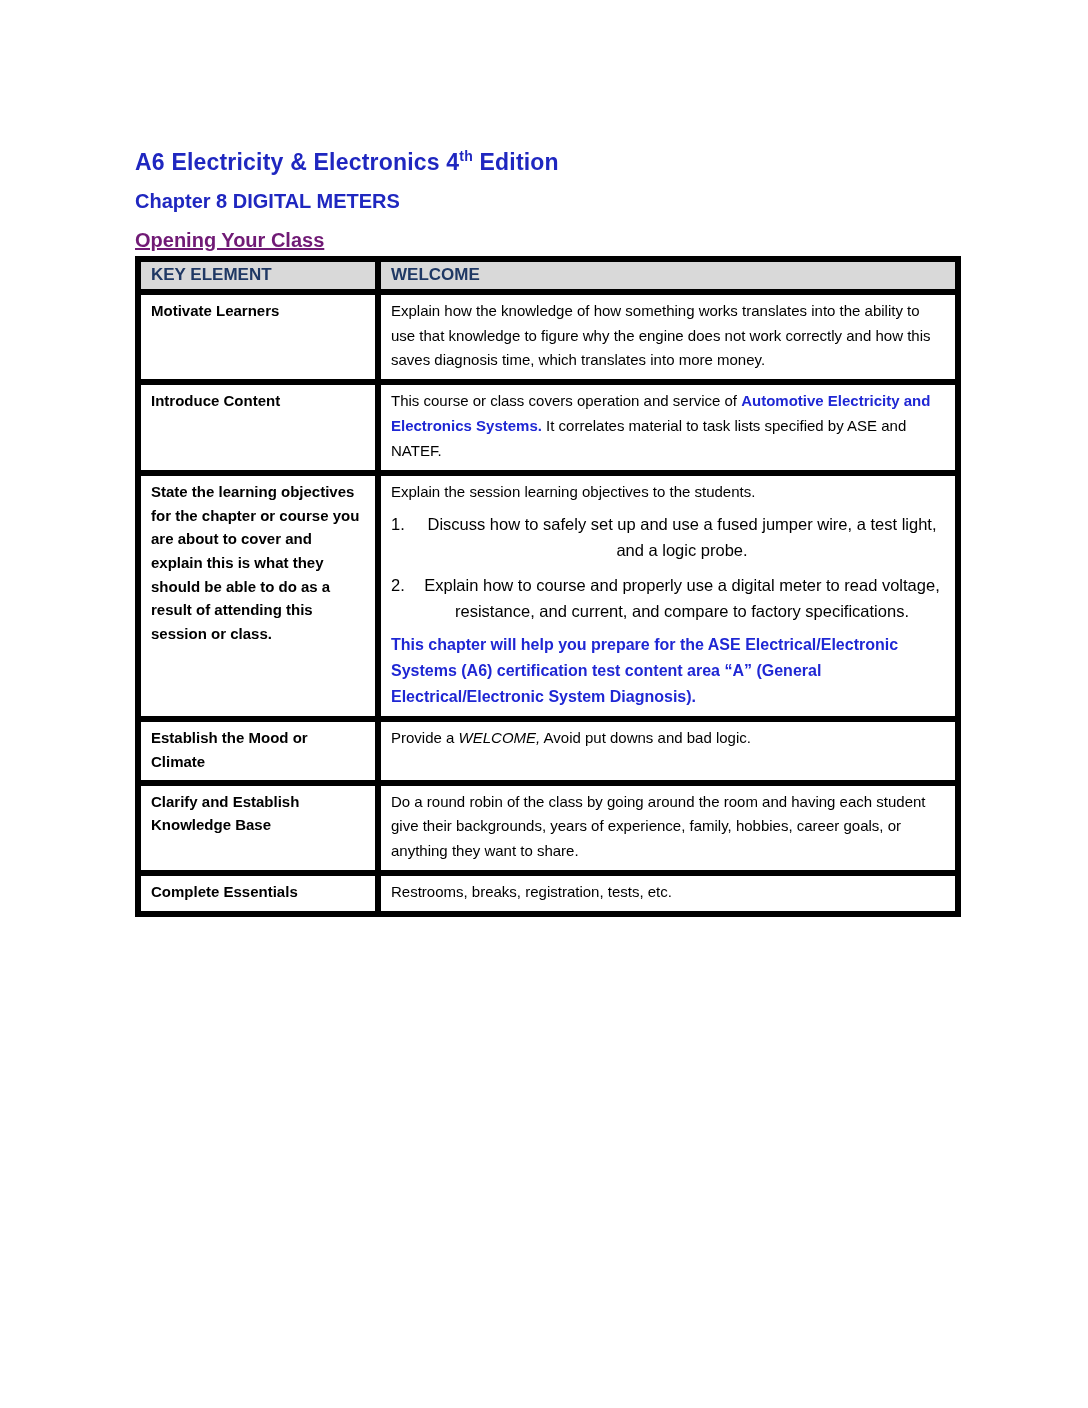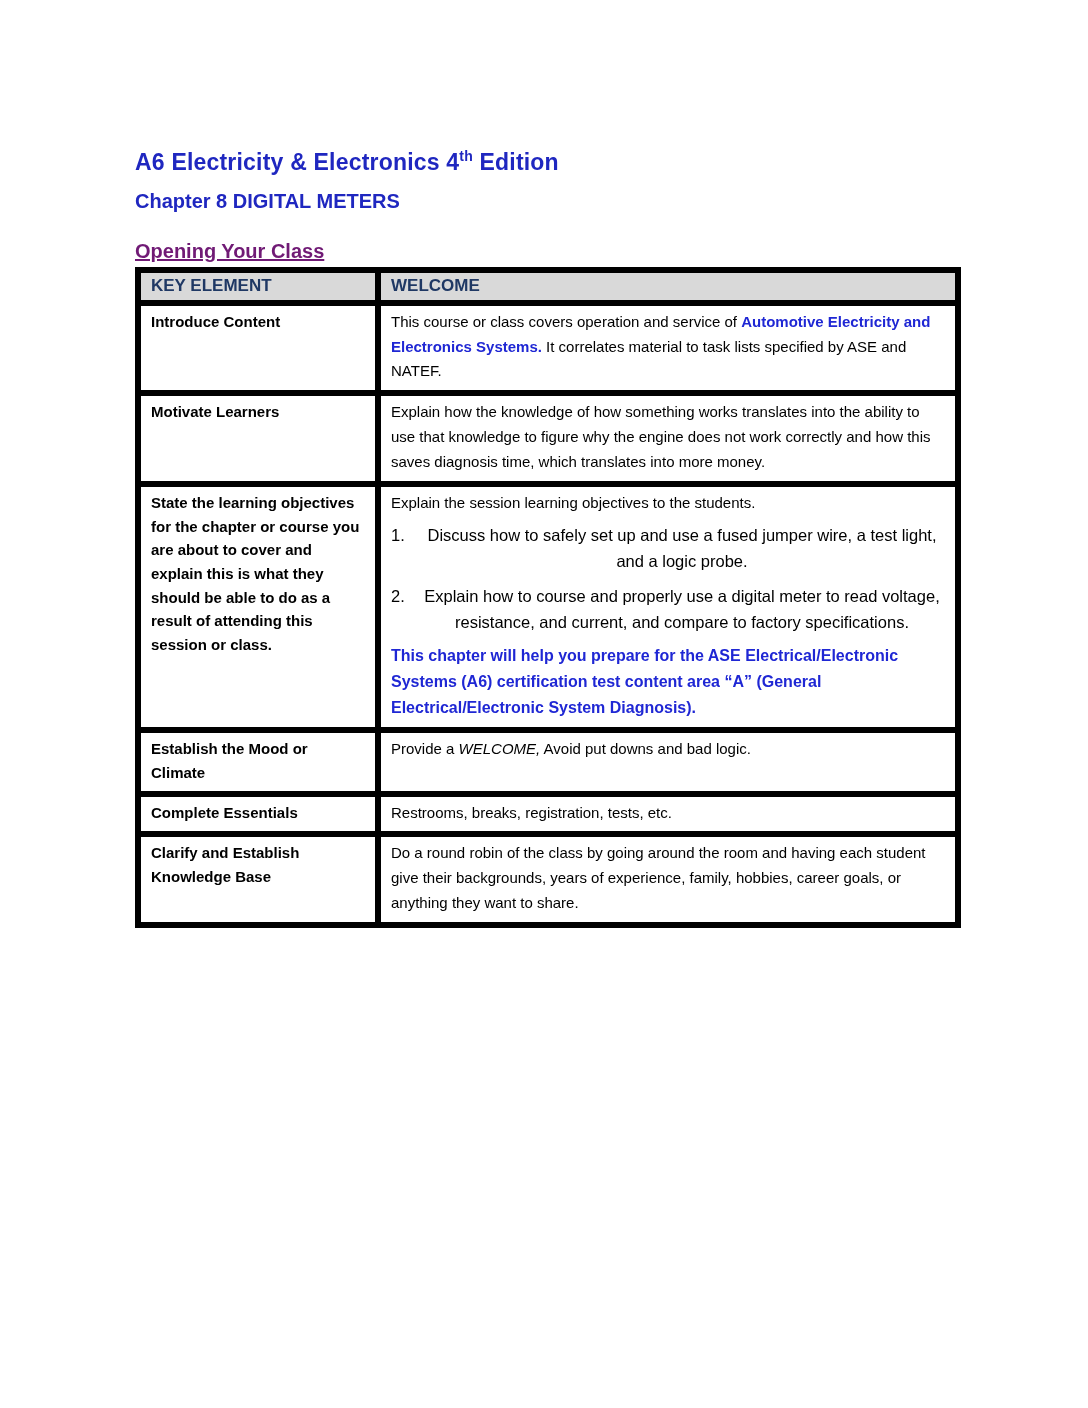--- a/index.html
+++ b/index.html
@@ -19,21 +19,21 @@
   }
   h1.doc-title {
     margin: 0 0 14px 0;
     font-size: 23px;
     font-weight: bold;
     color: #1f27c0;
     letter-spacing: 0.2px;
   }
   h1.doc-title sup { font-size: 14px; }
   h2.chapter-heading {
-    margin: 0 0 27px 0;
+    margin: 0 0 16px 0;
     font-size: 20px;
     font-weight: bold;
     color: #1f27c0;
   }
   h3.section-heading {
     margin: 0 0 4px 0;
     font-size: 20px;
     font-weight: bold;
     color: #701a75;
     text-decoration: underline;
@@ -105,29 +105,29 @@
       <col class="example-col">
     </colgroup>
     <thead>
       <tr>
         <th>KEY ELEMENT</th>
         <th>WELCOME</th>
       </tr>
     </thead>
     <tbody id="table-body">
         <tr>
+          <td class="key-cell">Motivate Learners</td>
+          <td class="example-cell">
+            <p class="para"><span>Explain how the knowledge of how something works translates into the ability to use that knowledge to figure why the engine does not work correctly and how this saves diagnosis time, which translates into more money.</span></p>
+          </td>
+        </tr>
+        <tr>
           <td class="key-cell">Introduce Content</td>
           <td class="example-cell">
             <p class="para"><span>This course or class covers operation and service of </span><span class="blue-bold">Automotive Electricity and Electronics Systems.</span><span> It correlates material to task lists specified by ASE and NATEF.</span></p>
-          </td>
-        </tr>
-        <tr>
-          <td class="key-cell">Motivate Learners</td>
-          <td class="example-cell">
-            <p class="para"><span>Explain how the knowledge of how something works translates into the ability to use that knowledge to figure why the engine does not work correctly and how this saves diagnosis time, which translates into more money.</span></p>
           </td>
         </tr>
         <tr>
           <td class="key-cell">State the learning objectives for the chapter or course you are about to cover and explain this is what they should be able to do as a result of attending this session or class.</td>
           <td class="example-cell">
             <p class="para"><span>Explain the session learning objectives to the students.</span></p>
             <div class="list-item">
               <span class="list-num">1.</span>
               <span class="list-body"><span>Discuss how to safely set up and use a fused jumper wire, a test light, and a logic probe.</span></span>
             </div>
@@ -138,26 +138,26 @@
             <p class="para ase-note"><span class="blue-bold">This chapter will help you prepare for the ASE Electrical/Electronic Systems (A6) certification test content area “A” (General Electrical/Electronic System Diagnosis).</span></p>
           </td>
         </tr>
         <tr>
           <td class="key-cell">Establish the Mood or Climate</td>
           <td class="example-cell">
             <p class="para"><span>Provide a </span><span class="italic">WELCOME,</span><span> Avoid put downs and bad logic.</span></p>
           </td>
         </tr>
         <tr>
+          <td class="key-cell">Clarify and Establish Knowledge Base</td>
+          <td class="example-cell">
+            <p class="para"><span>Do a round robin of the class by going around the room and having each student give their backgrounds, years of experience, family, hobbies, career goals, or anything they want to share.</span></p>
+          </td>
+        </tr>
+        <tr>
           <td class="key-cell">Complete Essentials</td>
           <td class="example-cell">
             <p class="para"><span>Restrooms, breaks, registration, tests, etc.</span></p>
-          </td>
-        </tr>
-        <tr>
-          <td class="key-cell">Clarify and Establish Knowledge Base</td>
-          <td class="example-cell">
-            <p class="para"><span>Do a round robin of the class by going around the room and having each student give their backgrounds, years of experience, family, hobbies, career goals, or anything they want to share.</span></p>
           </td>
         </tr>
       </tbody>
   </table>
 </div>
 
 </body></html>

